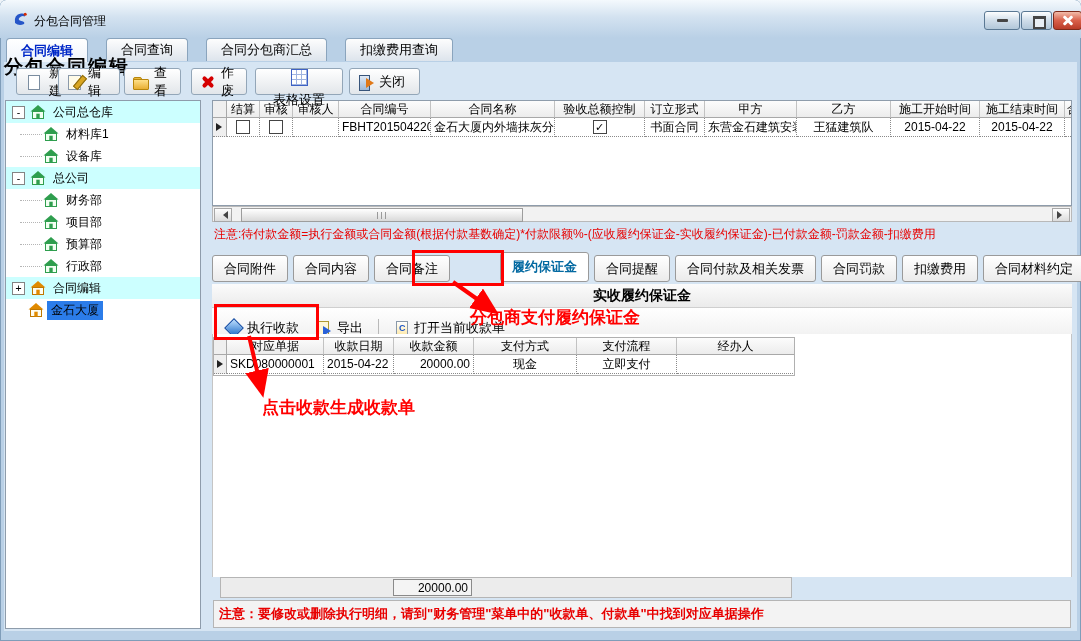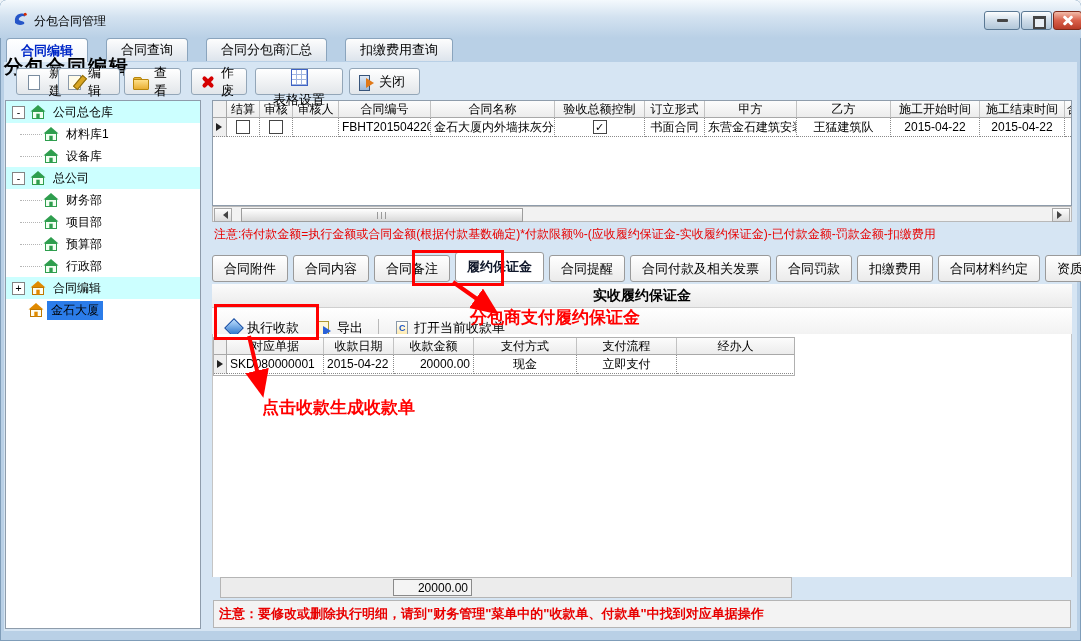--- a/index.html
+++ b/index.html
@@ -93,21 +93,21 @@
   .arr-l{width:0;height:0;border:4px solid transparent;border-right:5px solid #444;}
   .arr-r{width:0;height:0;border:4px solid transparent;border-left:5px solid #444;}
   
   .note1{position:absolute;left:214px;top:226px;color:#e80000;font-size:12px;white-space:nowrap;}
   .note2{position:absolute;left:213px;top:600px;width:858px;height:28px;background:#f3f3f3;border:1px solid #b5b5b5;
     box-sizing:border-box;display:flex;align-items:center;padding-left:5px;color:#e80000;font-size:13px;font-weight:bold;}
   
   .dtabs{position:absolute;left:212px;top:250px;height:32px;display:flex;align-items:flex-end;gap:5px;}
   .dtab{height:27px;padding:0 11px;display:flex;align-items:center;background:linear-gradient(#ffffff,#ebebeb);
     border:1px solid #9a9a9a;border-radius:3px;font-size:13px;box-sizing:border-box;cursor:pointer;white-space:nowrap;}
-  .dtab.sel{height:30px;color:#0f172a;font-weight:bold;background:#fff;}
+  .dtab.sel{height:30px;color:#0369a1;font-weight:bold;background:#fff;margin-left:45px;}
   
   .phead{position:absolute;left:212px;top:284px;width:860px;height:24px;background:linear-gradient(#fbfbfb,#ebebeb);
     border-bottom:1px solid #cfcfcf;display:flex;align-items:center;justify-content:center;font-size:14px;font-weight:bold;box-sizing:border-box;}
   .ptool{position:absolute;left:212px;top:308px;width:860px;height:40px;background:linear-gradient(#ffffff,#ececec);
     border-bottom:1px solid #c5c5c5;display:flex;align-items:center;box-sizing:border-box;}
   .flatbtn{display:flex;align-items:center;gap:4px;padding:2px 8px;font-size:13px;cursor:pointer;border:1px solid transparent;}
   .vdiv{width:1px;height:18px;background:#b9b9b9;margin:0 6px;}
   .pbody{position:absolute;left:212px;top:334px;width:860px;height:243px;background:#fff;border-left:1px solid #c5c5c5;
     border-right:1px solid #c5c5c5;box-sizing:border-box;}
   .sumbar{position:absolute;left:220px;top:577px;width:572px;height:21px;background:#ececec;border:1px solid #b5b5b5;box-sizing:border-box;}

